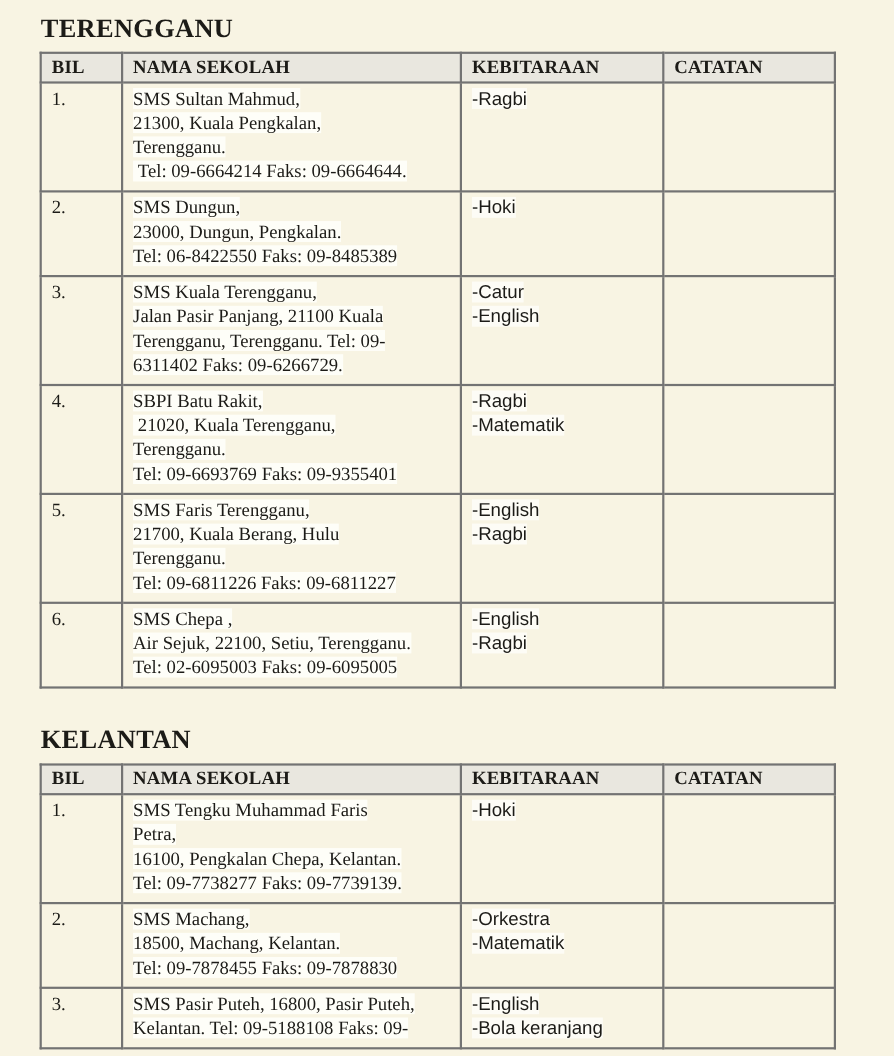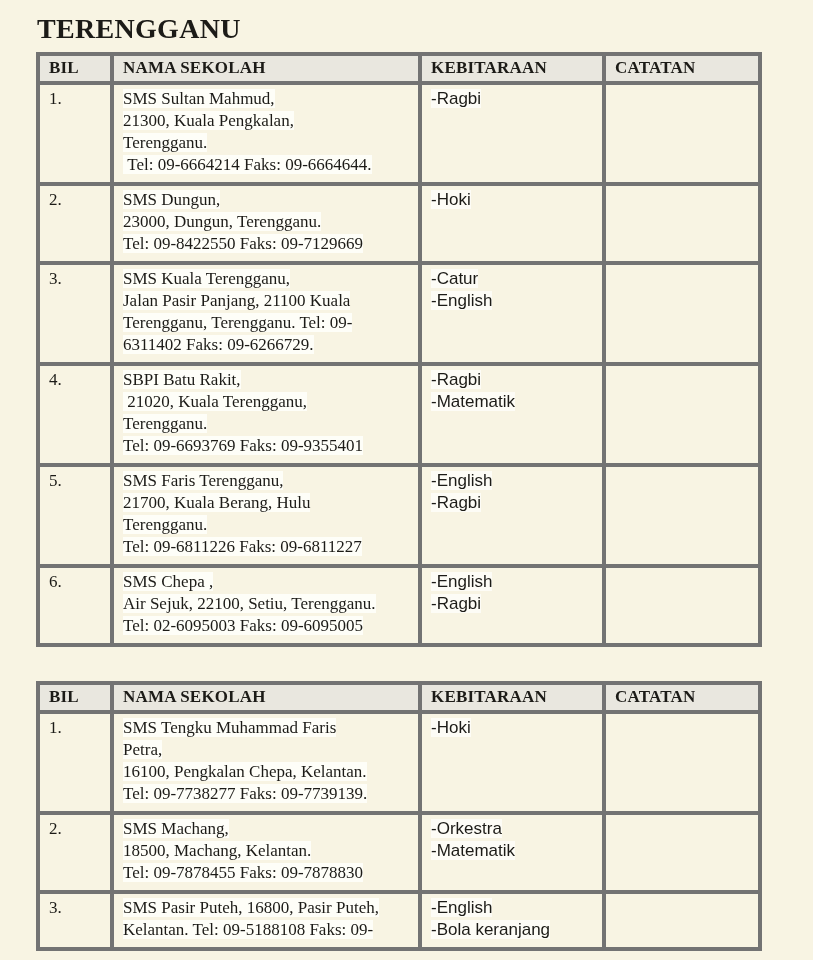--- a/index.html
+++ b/index.html
@@ -10,38 +10,38 @@
     background: #f8f4e3;
     font-family: "Liberation Serif", serif;
     color: #1c1b17;
     overflow: hidden;
   }
   .page {
     padding: 14px 55px 0 36px;
   }
   .section-title {
     font-family: "Liberation Serif", serif;
-    font-size: 28px;
+    font-size: 24px;
     font-weight: bold;
     letter-spacing: 0.3px;
     margin: 0 0 7px 1px;
     line-height: 1.1;
   }
   .section + .section {
     margin-top: 34px;
   }
   table.school-table {
     border-collapse: collapse;
     table-layout: fixed;
     width: 722px;
     background: transparent;
   }
   table.school-table th,
   table.school-table td {
-    border: 4px solid #737373;
+    border: 2px solid #737373;
     vertical-align: top;
     text-align: left;
   }
   table.school-table th {
     background: #e9e7df;
     font-family: "Liberation Serif", serif;
     font-size: 17px;
     font-weight: bold;
     padding: 2px 6px 3px 9px;
     letter-spacing: 0.2px;
@@ -107,22 +107,22 @@
             </td>
             <td class="keb-cell">
               <div class="line"><span class="hl">-Ragbi</span></div>
             </td>
             <td class="catatan-cell"></td>
           </tr>
           <tr>
             <td class="bil-cell"><span class="line">2.</span></td>
             <td class="school-cell">
               <div class="line"><span class="hl"><b>SMS Dungun,</b></span></div>
-              <div class="line"><span class="hl"><span>23000, Dungun, Terengganu.</span></span></div>
-              <div class="line"><span class="hl"><span>Tel: 09-8422550 Faks: 09-7129669</span></span></div>
+              <div class="line"><span class="hl"><span>23000, Dungun, Pengkalan.</span></span></div>
+              <div class="line"><span class="hl"><span>Tel: 06-8422550 Faks: 09-8485389</span></span></div>
             </td>
             <td class="keb-cell">
               <div class="line"><span class="hl">-Hoki</span></div>
             </td>
             <td class="catatan-cell"></td>
           </tr>
           <tr>
             <td class="bil-cell"><span class="line">3.</span></td>
             <td class="school-cell">
               <div class="line"><span class="hl"><b>SMS Kuala Terengganu,</b></span></div>
@@ -175,20 +175,21 @@
               <div class="line"><span class="hl">-English</span></div>
               <div class="line"><span class="hl">-Ragbi</span></div>
             </td>
             <td class="catatan-cell"></td>
           </tr>
         </tbody>
     </table>
   </div>
 
   <div class="section">
+    <h1 class="section-title">KELANTAN</h1>
     <table class="school-table">
       <colgroup>
         <col style="width:74px">
           <col style="width:308px">
           <col style="width:184px">
           <col style="width:156px">
       </colgroup>
       <thead>
           <tr>
             <th>BIL</th>

